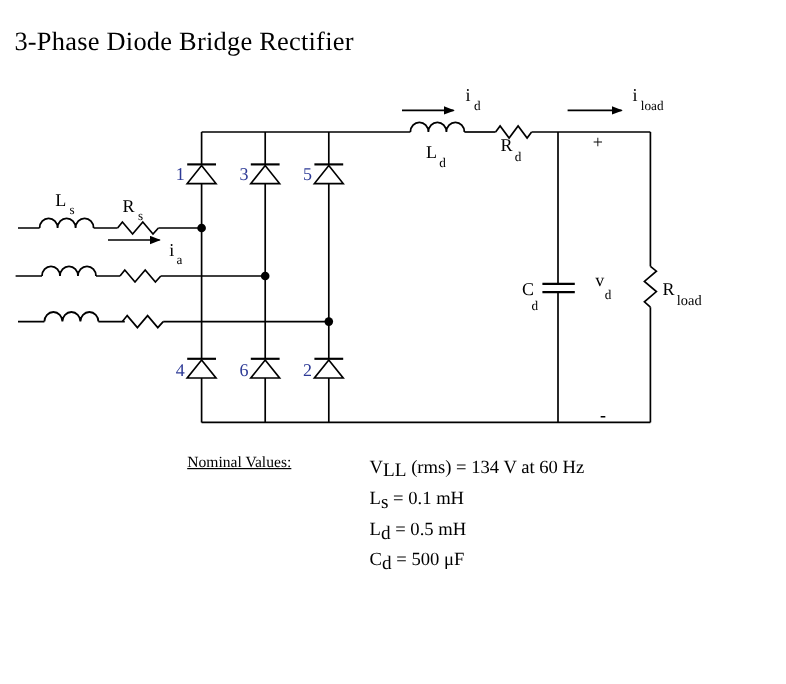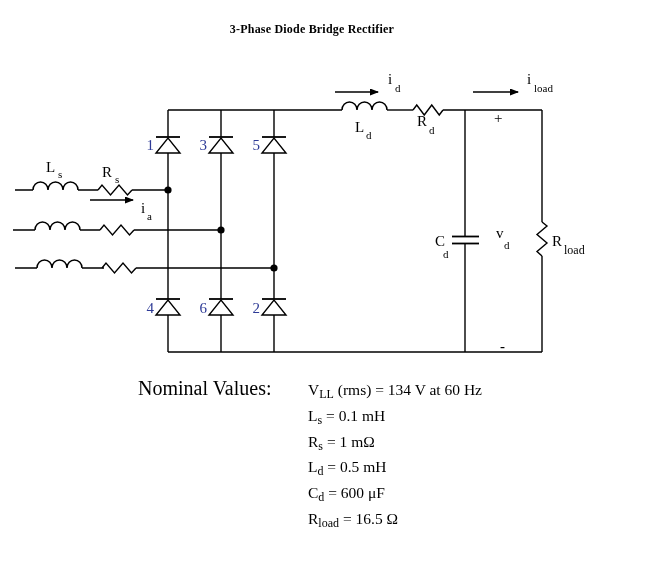--- a/index.html
+++ b/index.html
@@ -1,23 +1,23 @@
 <!DOCTYPE html>
 <html><head>
 <meta charset="utf-8">
 <style>
   html,body{margin:0;padding:0;background:#ffffff;}
   body{width:655px;height:570px;position:relative;font-family:"Liberation Serif","DejaVu Serif",serif;color:#000;}
   .abs{position:absolute;}
-  #title{top:22px;left:12px;width:600px;text-align:center;font-size:12px;font-weight:bold;letter-spacing:0.2px;}
+  #title{top:22px;left:12px;width:600px;font-size:22px;font-weight:normal;letter-spacing:0.2px;}
   #circuit-svg{top:0;left:0;}
-  #nominal-heading{top:377px;left:138px;font-size:20px;}
+  #nominal-heading{top:377px;left:156px;font-size:13px;text-decoration:underline;}
   #nominal-values{top:377px;left:308px;font-size:15.5px;}
   .nv-line{height:25.8px;line-height:25.8px;white-space:nowrap;}
-  .sub{font-size:12px;vertical-align:-3px;}
+  .sub{font-size:16px;vertical-align:-3px;}
   svg text{font-family:"Liberation Serif","DejaVu Serif",serif;}
   .lbl{font-size:15px;fill:#000;}
   .lbl-sub{font-size:11px;fill:#000;}
   .dnum{font-size:15px;}
 </style>
 </head>
 <body>
 
 <div class="abs" id="title">3-Phase Diode Bridge Rectifier</div>
 
@@ -156,17 +156,15 @@
     <text class="lbl" x="552" y="246">R</text>
     <text class="lbl-sub" x="564" y="254" style="font-size:12px">load</text>
   </g>
 </svg>
 
 <div class="abs" id="nominal-heading">Nominal Values:</div>
 
 <div class="abs" id="nominal-values">
   <div class="nv-line"><span>V</span><span class="sub">LL</span><span> (rms) = 134 V at 60 Hz</span></div>
   <div class="nv-line"><span>L</span><span class="sub">s</span><span> = 0.1 mH</span></div>
-  <div class="nv-line"><span>R</span><span class="sub">s</span><span> = 1 mΩ</span></div>
   <div class="nv-line"><span>L</span><span class="sub">d</span><span> = 0.5 mH</span></div>
-  <div class="nv-line"><span>C</span><span class="sub">d</span><span> = 600 μF</span></div>
-  <div class="nv-line"><span>R</span><span class="sub">load</span><span> = 16.5 Ω</span></div>
+  <div class="nv-line"><span>C</span><span class="sub">d</span><span> = 500 μF</span></div>
 </div>
 
 </body></html>

